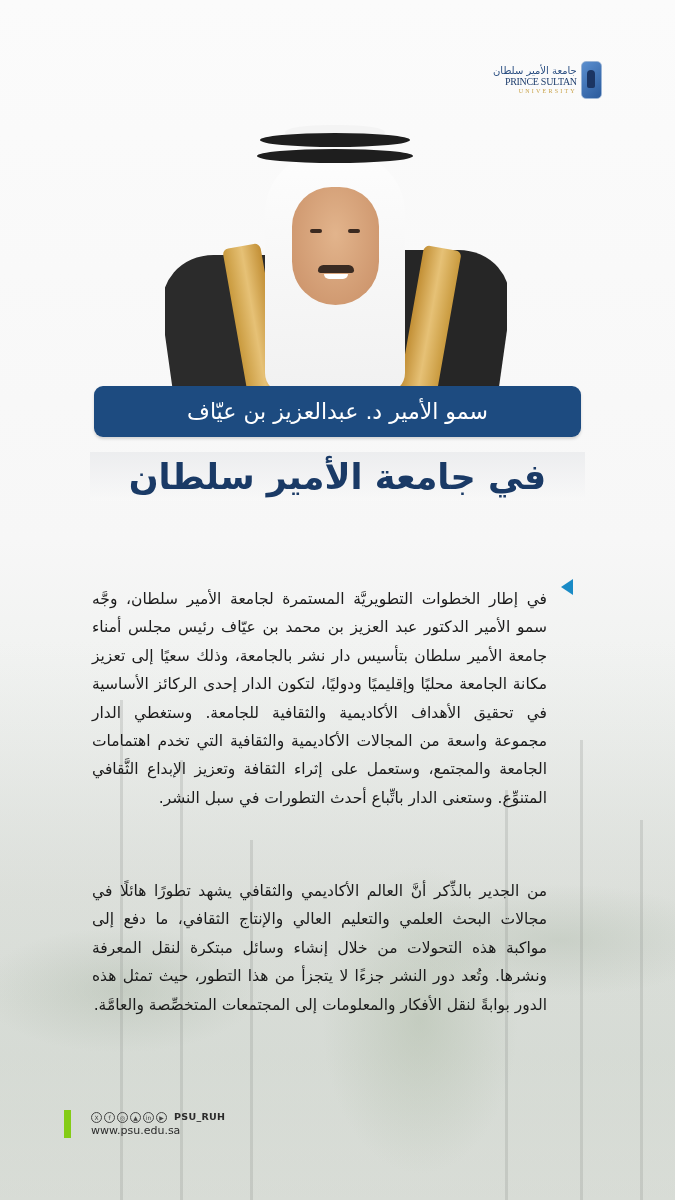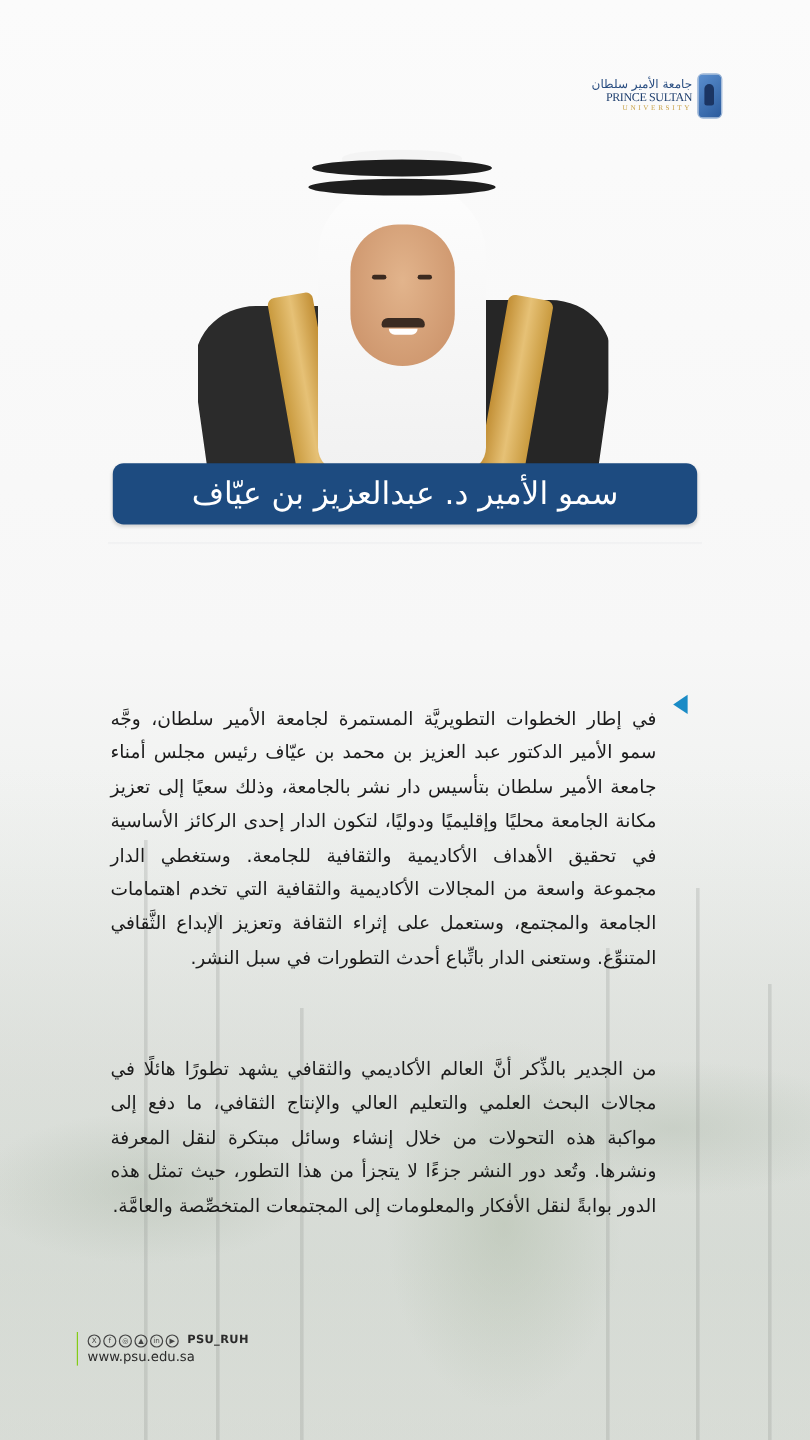--- a/index.html
+++ b/index.html
@@ -48,43 +48,43 @@
   .mouth { position:absolute; left:32px; top:87px; width:24px; height:5px; background:#fff; border-radius:0 0 8px 8px; }
   .agal1 { position:absolute; left:95px; top:8px; width:150px; height:14px; background:#1e1e1e; border-radius:50%; }
   .agal2 { position:absolute; left:92px; top:24px; width:156px; height:14px; background:#1e1e1e; border-radius:50%; }
   .agal-top { position:absolute; left:120px; top:0; width:100px; height:16px; background:#f4f4f4; border-radius:50% 50% 10px 10px; }
   .name-banner {
     position:absolute; left:94px; top:386px; width:487px; height:51px;
     background:#1d4b80; border-radius:9px;
     display:flex; align-items:center; justify-content:center;
     box-shadow:0 2px 3px rgba(0,0,0,0.15);
   }
-  .name-text { color:#fff; font-size:26px; direction:rtl; white-space:nowrap; }
+  .name-text { color:#fff; font-size:22px; direction:rtl; white-space:nowrap; }
   .headline {
     position:absolute; left:90px; top:452px; width:495px;
     direction:rtl; text-align:center; color:#1a3a66; font-weight:bold;
     font-size:35px; line-height:47px;
     background:linear-gradient(180deg, rgba(235,236,238,0.9), rgba(250,250,250,0.2));
     padding-top:2px;
   }
   .body-text {
     position:absolute; left:92px; width:455px;
     direction:rtl; text-align:justify; text-align-last:right;
     color:#1b1b1b; font-size:15.5px; line-height:28.4px;margin-top:12px;
   }
   .p1 { top:573px; }
   .p2 { top:865px; }
   .bullet {
     position:absolute; left:561px; top:579px; width:0; height:0;
     border-top:8px solid transparent; border-bottom:8px solid transparent;
     border-right:12px solid #1a8bc6;
   }
   .footer {
-    position:absolute; left:64px; top:1110px; padding-left:8px;
-    border-left:1px solid #84cc16; font-size:9px; color:#2a2a2a; line-height:14px;
+    position:absolute; left:64px; top:1110px; padding-left:20px;
+    border-left:7px solid #84cc16; font-size:9px; color:#2a2a2a; line-height:14px;
   }
   .social-row { display:flex; align-items:center; gap:2px; }
   .soc { width:9px; height:9px; border:1px solid #444; border-radius:50%; font-size:6px; line-height:9px; text-align:center; color:#444; }
   .handle { margin-left:5px; font-weight:bold; font-size:9.5px; letter-spacing:0.3px; }
   .url { font-size:11px; }
 </style>
 </head>
 <body>
 
 <div class="bg-campus">
@@ -120,20 +120,21 @@
   <div class="agal-top"></div>
   <div class="agal1"></div>
   <div class="agal2"></div>
 </div>
 
 <div class="name-banner">
   <span class="name-text">سمو الأمير د. عبدالعزيز بن عيّاف</span>
 </div>
 
 <div class="headline">
+  <div>في جامعة الأمير سلطان</div>
 </div>
 
 <div class="bullet"></div>
 
 <div class="body-text p1">في إطار الخطوات التطويريَّة المستمرة لجامعة الأمير سلطان، وجَّه سمو الأمير الدكتور عبد العزيز بن محمد بن عيّاف رئيس مجلس أمناء جامعة الأمير سلطان بتأسيس دار نشر بالجامعة، وذلك سعيًا إلى تعزيز مكانة الجامعة محليًا وإقليميًا ودوليًا، لتكون الدار إحدى الركائز الأساسية في تحقيق الأهداف الأكاديمية والثقافية للجامعة. وستغطي الدار مجموعة واسعة من المجالات الأكاديمية والثقافية التي تخدم اهتمامات الجامعة والمجتمع، وستعمل على إثراء الثقافة وتعزيز الإبداع الثَّقافي المتنوِّع. وستعنى الدار باتِّباع أحدث التطورات في سبل النشر.</div>
 <div class="body-text p2">من الجدير بالذِّكر أنَّ العالم الأكاديمي والثقافي يشهد تطورًا هائلًا في مجالات البحث العلمي والتعليم العالي والإنتاج الثقافي، ما دفع إلى مواكبة هذه التحولات من خلال إنشاء وسائل مبتكرة لنقل المعرفة ونشرها. وتُعد دور النشر جزءًا لا يتجزأ من هذا التطور، حيث تمثل هذه الدور بوابةً لنقل الأفكار والمعلومات إلى المجتمعات المتخصِّصة والعامَّة.</div>
 
 <div class="footer">
   <div class="social-row">
     <span class="soc">X</span>

